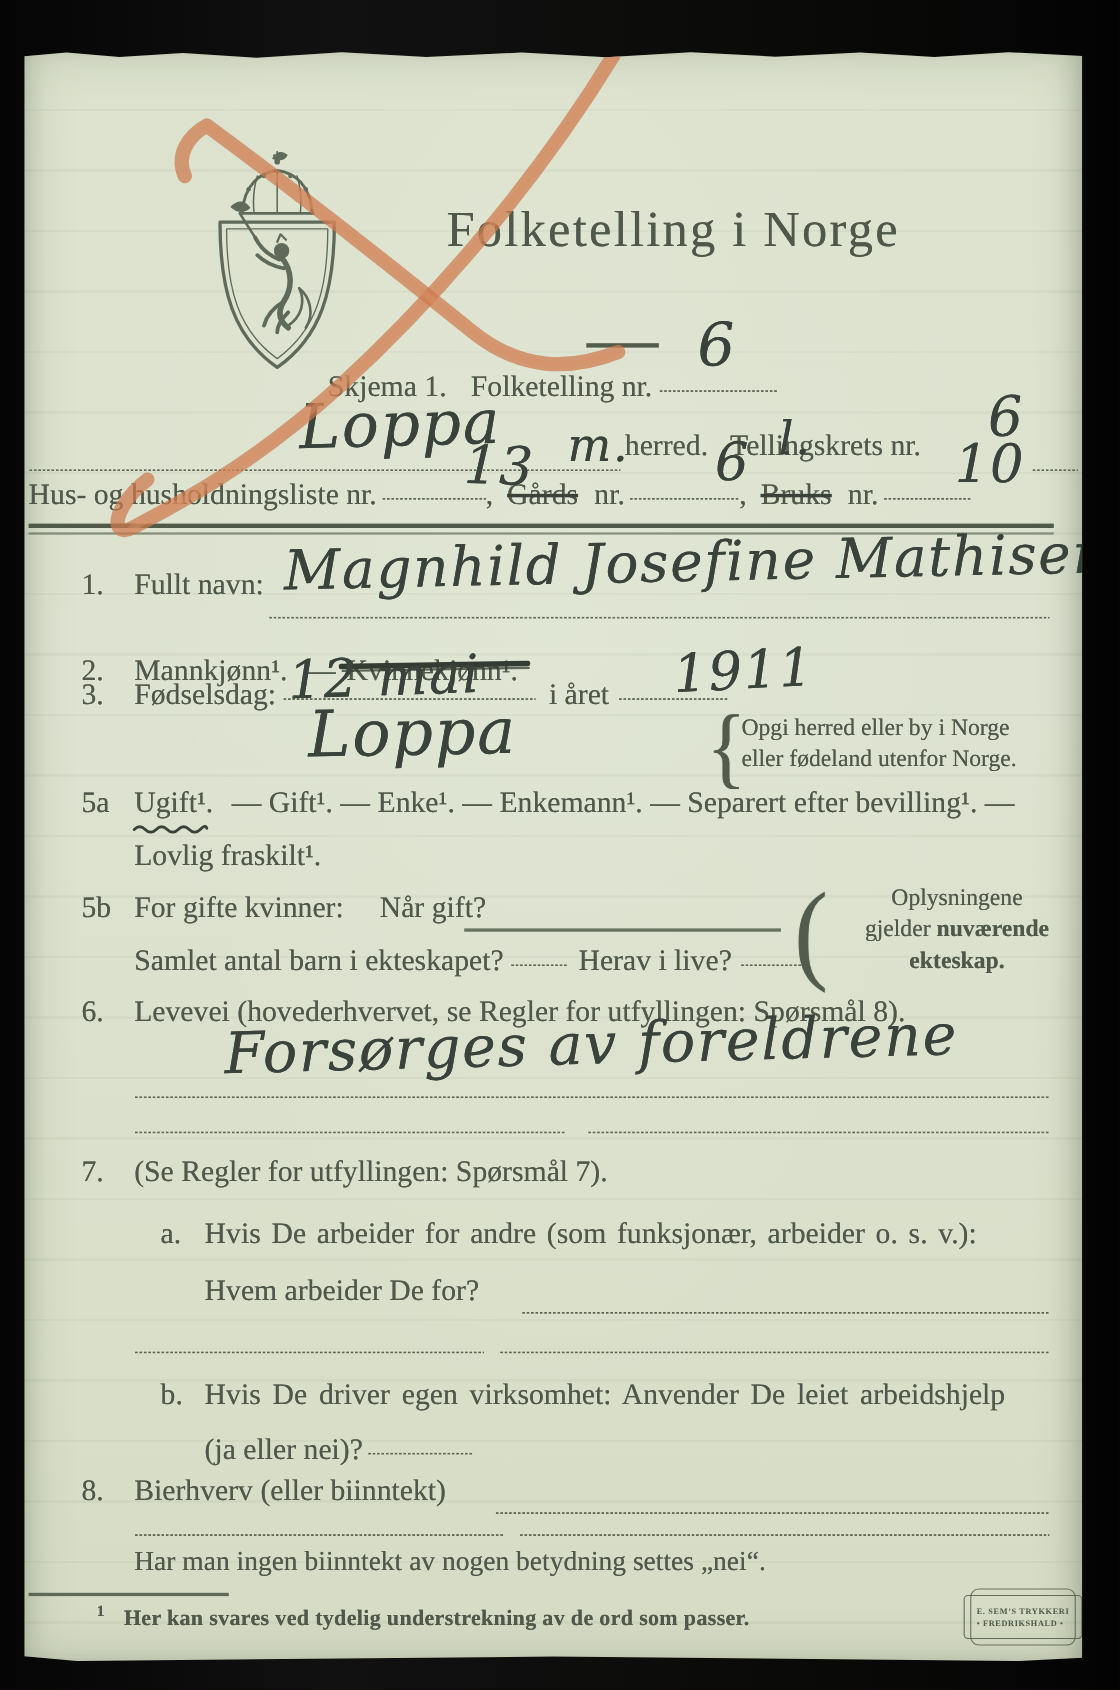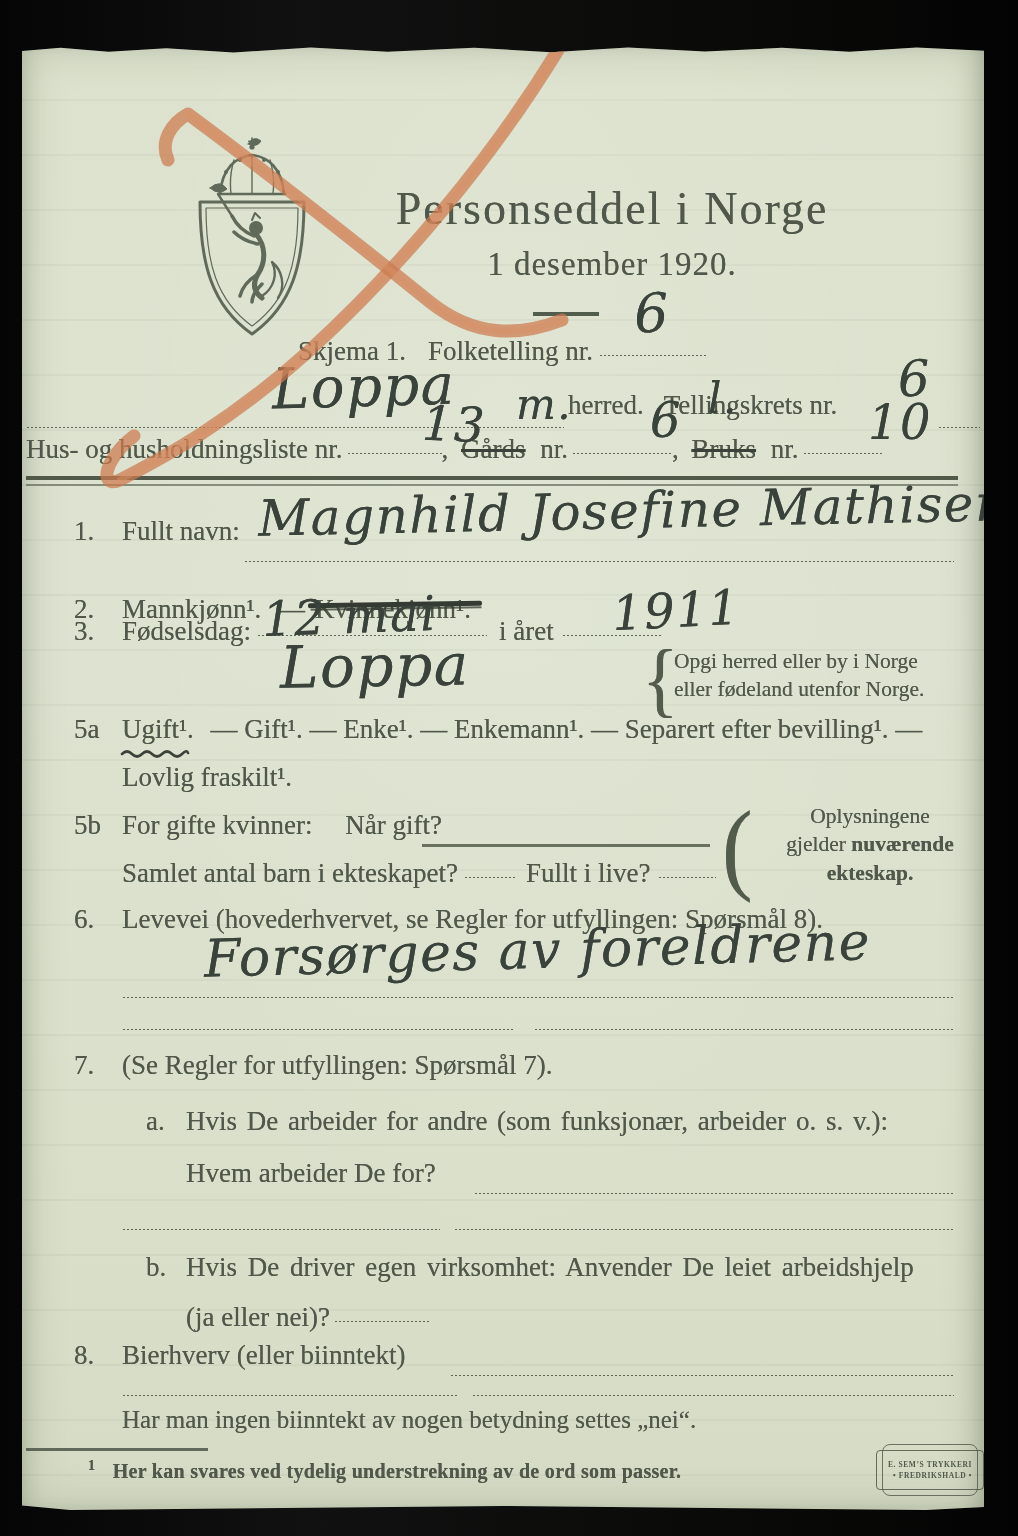--- a/index.html
+++ b/index.html
@@ -26,21 +26,21 @@
   .dot-inline{display:inline-block;height:3px;background-image:radial-gradient(circle, rgba(70,80,62,.85) .9px, rgba(70,80,62,0) 1.05px);background-size:4px 3px;background-repeat:repeat-x;vertical-align:baseline;margin-bottom:3px;}
   .thick-rule{position:absolute;height:4px;background:rgba(68,78,62,.92);}
   .thin-rule{position:absolute;height:2px;background:rgba(68,78,62,.55);}
   .solid-line{position:absolute;height:2.5px;background:rgba(75,85,66,.8);}
   .struck{text-decoration:line-through;text-decoration-thickness:2.5px;text-decoration-color:#3a423a;}
   .hand-underline{position:absolute;height:4.5px;background:#343b33;transform:rotate(-.9deg);box-shadow:1px 4px 0 -1.5px rgba(52,59,51,.75);border-radius:2px;}
   .note{font-size:21.5px;line-height:1.3;white-space:nowrap;}
   .bracket{font-size:76px;font-weight:400;color:rgba(79,88,74,.9);transform:scaleY(1.08);transform-origin:center;}
   .paren{font-size:92px;font-weight:400;color:rgba(79,88,74,.85);transform:scaleY(1.1);transform-origin:center;}
   .stamp{position:absolute;left:854px;top:1404px;width:106px;height:38px;border:1.6px solid rgba(79,88,74,.85);border-radius:4px;display:flex;align-items:center;justify-content:center;}
-  .stamp-inner{border:1px solid rgba(79,88,74,.8);border-radius:8px;padding:14px 5px;text-align:right;font-size:7.5px;letter-spacing:.6px;line-height:1.5;color:#4f584a;font-weight:700;}
+  .stamp-inner{border:1px solid rgba(79,88,74,.8);border-radius:8px;padding:14px 5px;text-align:left;font-size:7.5px;letter-spacing:.6px;line-height:1.5;color:#4f584a;font-weight:700;}
   .footnote{font-size:20px;font-weight:700;letter-spacing:.3px;}
   sup.fm{font-size:14px;vertical-align:8px;font-weight:700;}
 </style>
 </head>
 <body>
 
 <div class="scan">
   <div class="paper">
 
     <svg class="abs" style="left:150px;top:84px;" width="160" height="230" viewBox="0 0 160 230">
@@ -63,22 +63,21 @@
         <path d="M82,106 C 72,102 64,94 60,86" stroke-width="3.5"></path>
         <path d="M86,114 C 76,112 68,108 62,102" stroke-width="3.5"></path>
         <path d="M60,86 L 46,64" stroke-width="2.4"></path>
         <path d="M38,58 q10,-9 17,1 q-8,7 -17,-1 z" fill="#535d4e" stroke-width="1"></path>
         <path d="M86,144 C 76,150 70,158 68,166" stroke-width="3.5"></path>
         <path d="M90,154 C 84,160 80,166 80,172" stroke-width="3.5"></path>
         <path d="M90,166 C 102,158 106,144 100,132 C 110,140 114,156 106,168" stroke-width="2.4"></path>
       </g>
     </svg>
 
-    <div class="abs print title" style="left:270px;top:136px;width:640px;">Personseddel i Norge</div>
-    <div class="abs print date" style="left:270px;top:200px;width:640px;">1 desember 1920.</div>
+    <div class="abs print title" style="left:270px;top:136px;width:640px;">Folketelling i Norge</div>
     <div class="abs" style="left:511px;top:266px;width:66px;height:4px;background:rgba(68,78,62,.9);"></div>
 
     <div class="abs print row" style="left:276px;top:290px;">
       <span style="margin-right:22px;">Skjema 1.</span><span>Folketelling nr.</span><span class="dot-inline" style="width:108px;margin-left:6px;"></span>
     </div>
     <div class="abs hw" style="left:612px;top:236px;font-size:54px;transform:rotate(-2deg);">6</div>
 
     <div class="abs hw" style="left:250px;top:308px;font-size:56px;transform:rotate(-1.5deg);">Loppa</div>
     <div class="dot" style="left:4px;top:380px;width:538px;"></div>
     <div class="abs print row" style="left:546px;top:344px;">
@@ -142,21 +141,21 @@
       <span style="margin-left:26px;">Når gift?</span>
     </div>
     <div class="solid-line" style="left:400px;top:798px;width:288px;"></div>
     <div class="abs print paren" style="left:700px;top:748px;">(</div>
     <div class="abs print note" style="left:742px;top:756px;width:212px;text-align:center;white-space:normal;line-height:1.32;">
       <div>Oplysningene</div>
       <div><span>gjelder </span><span style="font-weight:700;">nuværende</span></div>
       <div style="font-weight:700;">ekteskap.</div>
     </div>
     <div class="abs print row" style="left:100px;top:812px;">
-      <span>Samlet antal barn i ekteskapet?</span><span class="dot-inline" style="width:52px;margin-left:6px;"></span><span style="margin-left:10px;">Fullt i live?</span><span class="dot-inline" style="width:58px;margin-left:8px;"></span>
+      <span>Samlet antal barn i ekteskapet?</span><span class="dot-inline" style="width:52px;margin-left:6px;"></span><span style="margin-left:10px;">Herav i live?</span><span class="dot-inline" style="width:58px;margin-left:8px;"></span>
     </div>
 
     <div class="abs print row" style="left:52px;top:858px;">
       <span class="num">6.</span><span>Levevei (hovederhvervet, se Regler for utfyllingen: Spørsmål 8).</span>
     </div>
     <div class="abs hw" style="left:182px;top:874px;font-size:52px;transform:rotate(-1.5deg);">Forsørges av foreldrene</div>
     <div class="dot" style="left:100px;top:950px;width:832px;"></div>
     <div class="dot" style="left:100px;top:982px;width:392px;"></div>
     <div class="dot" style="left:512px;top:982px;width:420px;"></div>
 

